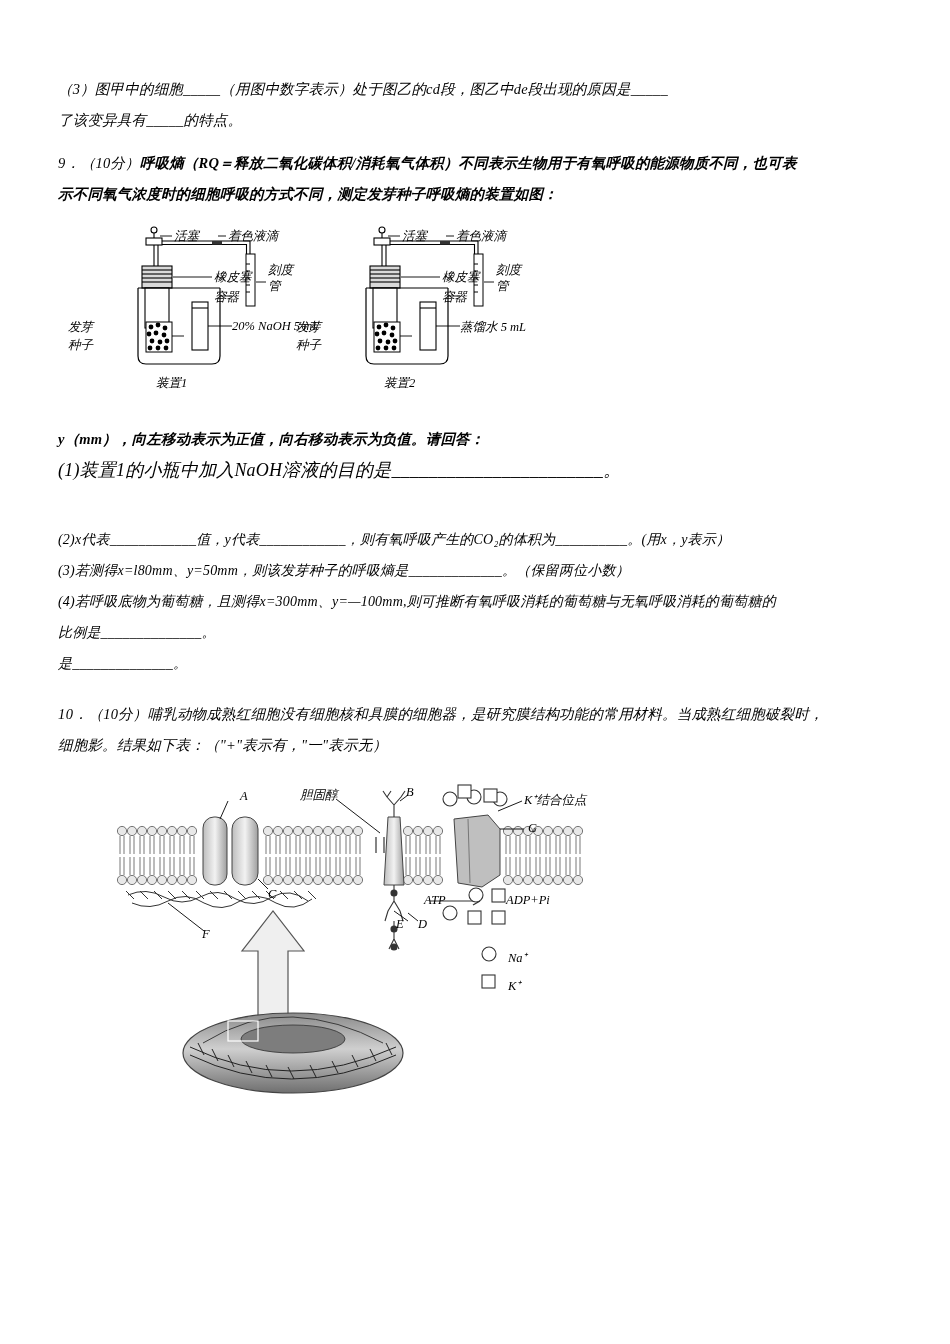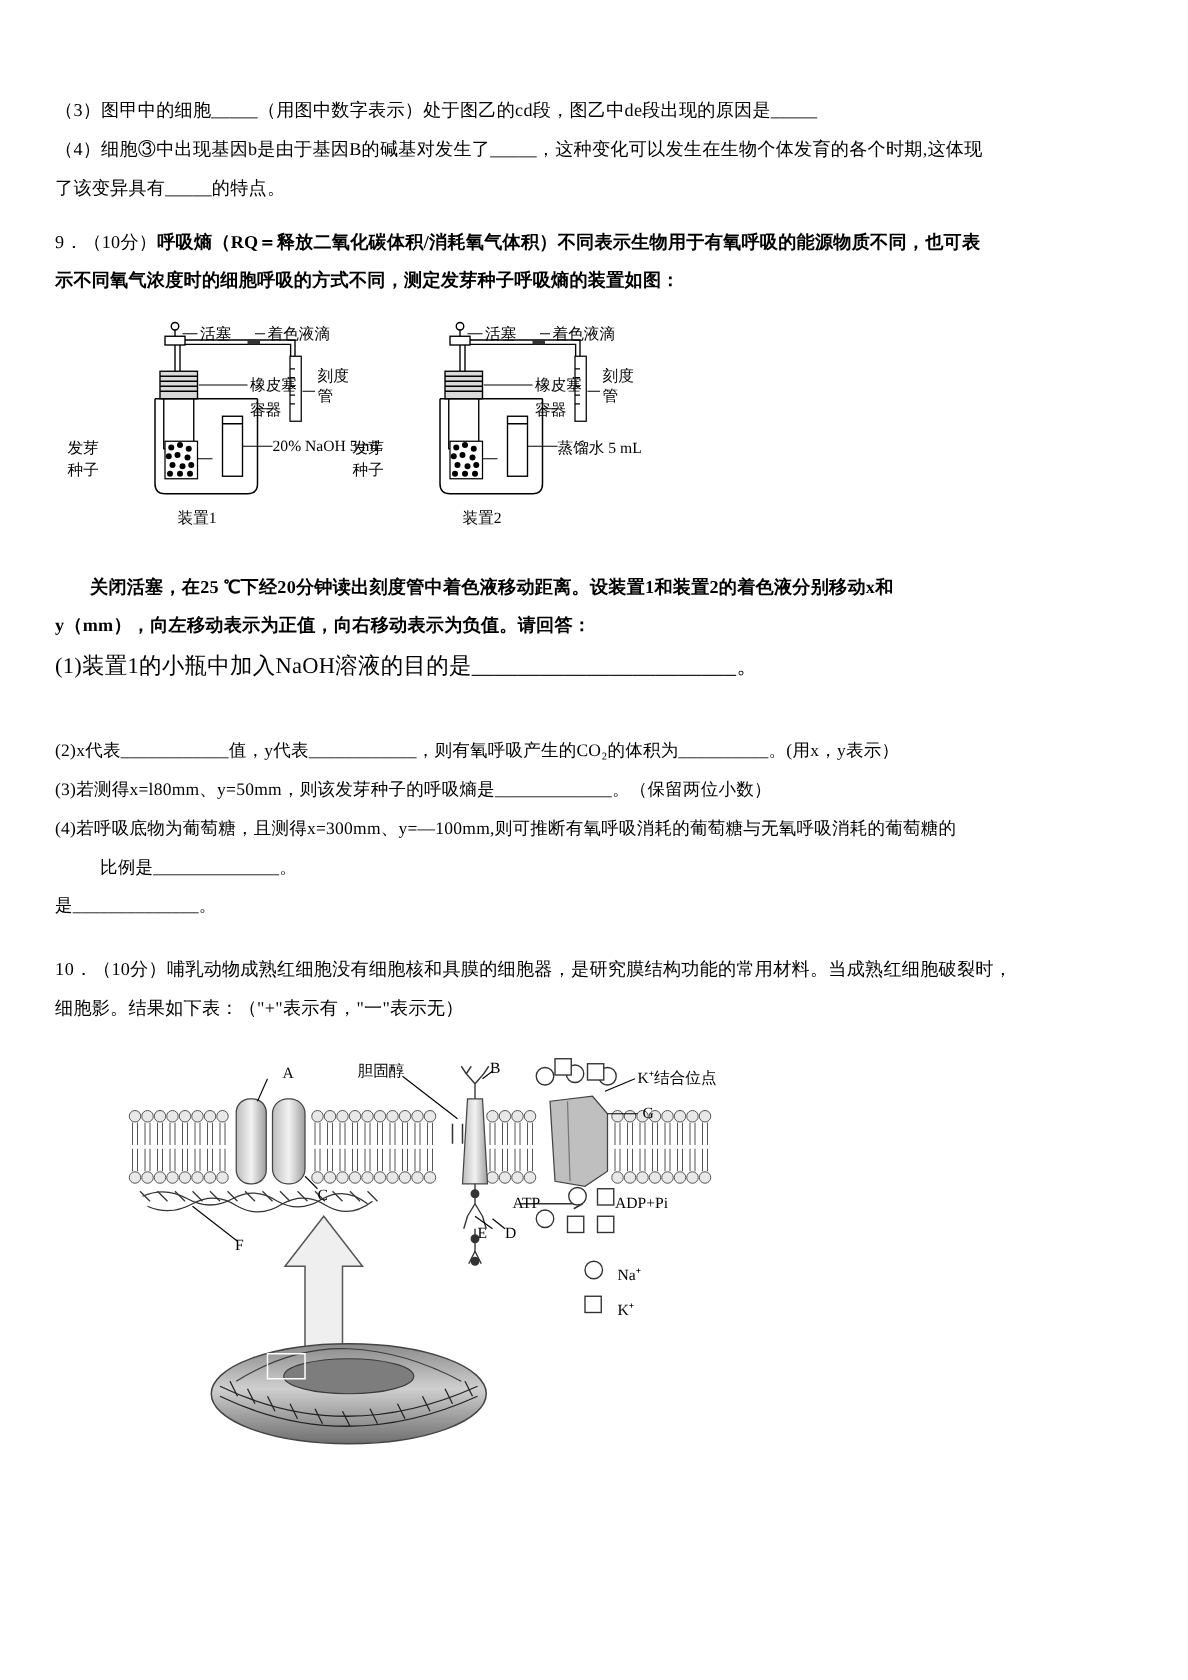--- a/index.html
+++ b/index.html
@@ -17,23 +17,24 @@
   }
   .page {
     position: absolute;
     left: 0; top: 0;
     width: 950px;
     height: 1344px;
     padding: 0;
   }
   .content {
     position: absolute;
-    left: 44px;
+    left: 58px;
     top: 74px;
     width: 838px;
+    font-style: italic;
   }
   p.line {
     margin: 0 0 0 0;
     font-size: 14.5px;
     line-height: 31px;
     text-align: justify;
     letter-spacing: 0.2px;
   }
   .bold { font-weight: bold; }
   .qnum { letter-spacing: 0.5px; }
@@ -74,21 +75,20 @@
 
   svg { display: block; }
 </style>
 </head>
 <body>
 
 <div class="page">
   <div class="content">
 
     <p class="line">（3）图甲中的细胞_____（用图中数字表示）处于图乙的cd段，图乙中de段出现的原因是_____</p>
-    <p class="line">（4）细胞③中出现基因b是由于基因B的碱基对发生了_____，这种变化可以发生在生物个体发育的各个时期,这体现</p>
     <p class="line">了该变异具有_____的特点。</p>
 
     <div class="spacer-sm"></div>
 
     <p class="line">
       <span class="qnum">9．</span><span>（10分）</span><span class="bold">呼吸熵（RQ＝释放二氧化碳体积/消耗氧气体积）不同表示生物用于有氧呼吸的能源物质不同，也可表</span>
     </p>
     <p class="line">
       <span class="bold">示不同氧气浓度时的细胞呼吸的方式不同，测定发芽种子呼吸熵的装置如图：</span>
     </p>
@@ -251,31 +251,28 @@
         <span class="tube-label" style="left:114px; top:65px;">容器</span>
         <span class="tube-label" style="left:-32px; top:95px;">发芽</span>
         <span class="tube-label" style="left:-32px; top:113px;">种子</span>
         <span class="tube-label" style="left:132px; top:95px;">蒸馏水 5 mL</span>
         <span class="dev-caption" style="left:56px; bottom:12px;">装置2</span>
       </div>
     </div>
 
     <div class="spacer-md"></div>
 
-    <p class="line" style="text-indent:28px;">
-      <span class="bold">关闭活塞，在25 ℃下经20分钟读出刻度管中着色液移动距离。设装置1和装置2的着色液分别移动x和</span>
-    </p>
     <p class="line">
       <span class="bold">y（mm），向左移动表示为正值，向右移动表示为负值。请回答：</span>
     </p>
     <p class="line" style="font-size:18px;">(1)装置1的小瓶中加入NaOH溶液的目的是_______________________。</p>
     <p class="line" style="font-size:14px;margin-top:38px;">(2)x代表____________值，y代表____________，则有氧呼吸产生的CO₂的体积为__________。(用x，y表示）</p>
     <p class="line" style="font-size:14px;">(3)若测得x=l80mm、y=50mm，则该发芽种子的呼吸熵是_____________。（保留两位小数）</p>
     <p class="line" style="font-size:14px;">(4)若呼吸底物为葡萄糖，且测得x=300mm、y=—100mm,则可推断有氧呼吸消耗的葡萄糖与无氧呼吸消耗的葡萄糖的</p>
-    <p class="line" style="font-size:14px;margin-left:36px;">比例是______________。</p>
+    <p class="line" style="font-size:14px;">比例是______________。</p>
     <p class="line" style="font-size:14px;">是______________。</p>
 
     <div class="spacer-md"></div>
 
     <p class="line">
       <span class="qnum">10．</span><span>（10分）</span><span>哺乳动物成熟红细胞没有细胞核和具膜的细胞器，是研究膜结构功能的常用材料。当成熟红细胞破裂时，</span>
     </p>
     <p class="line">细胞影。结果如下表：（"+"表示有，"一"表示无）</p>
 
     <div class="fig-mem">

